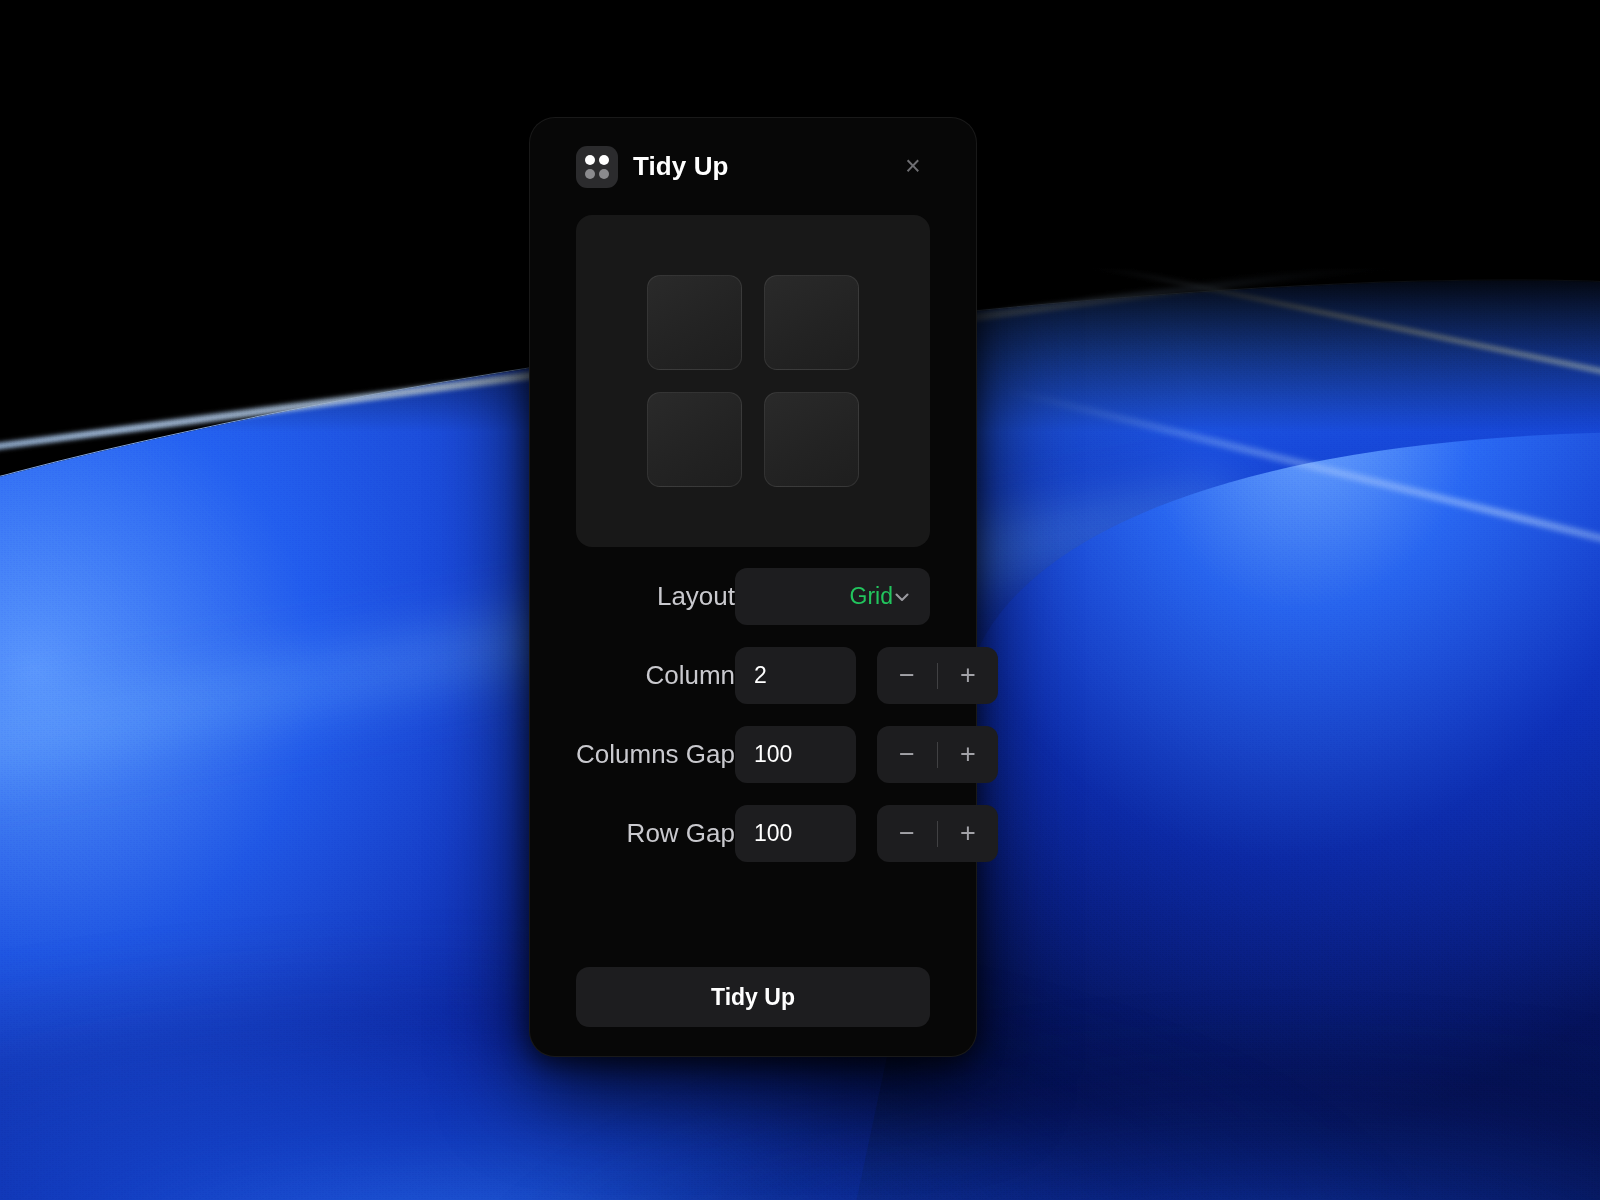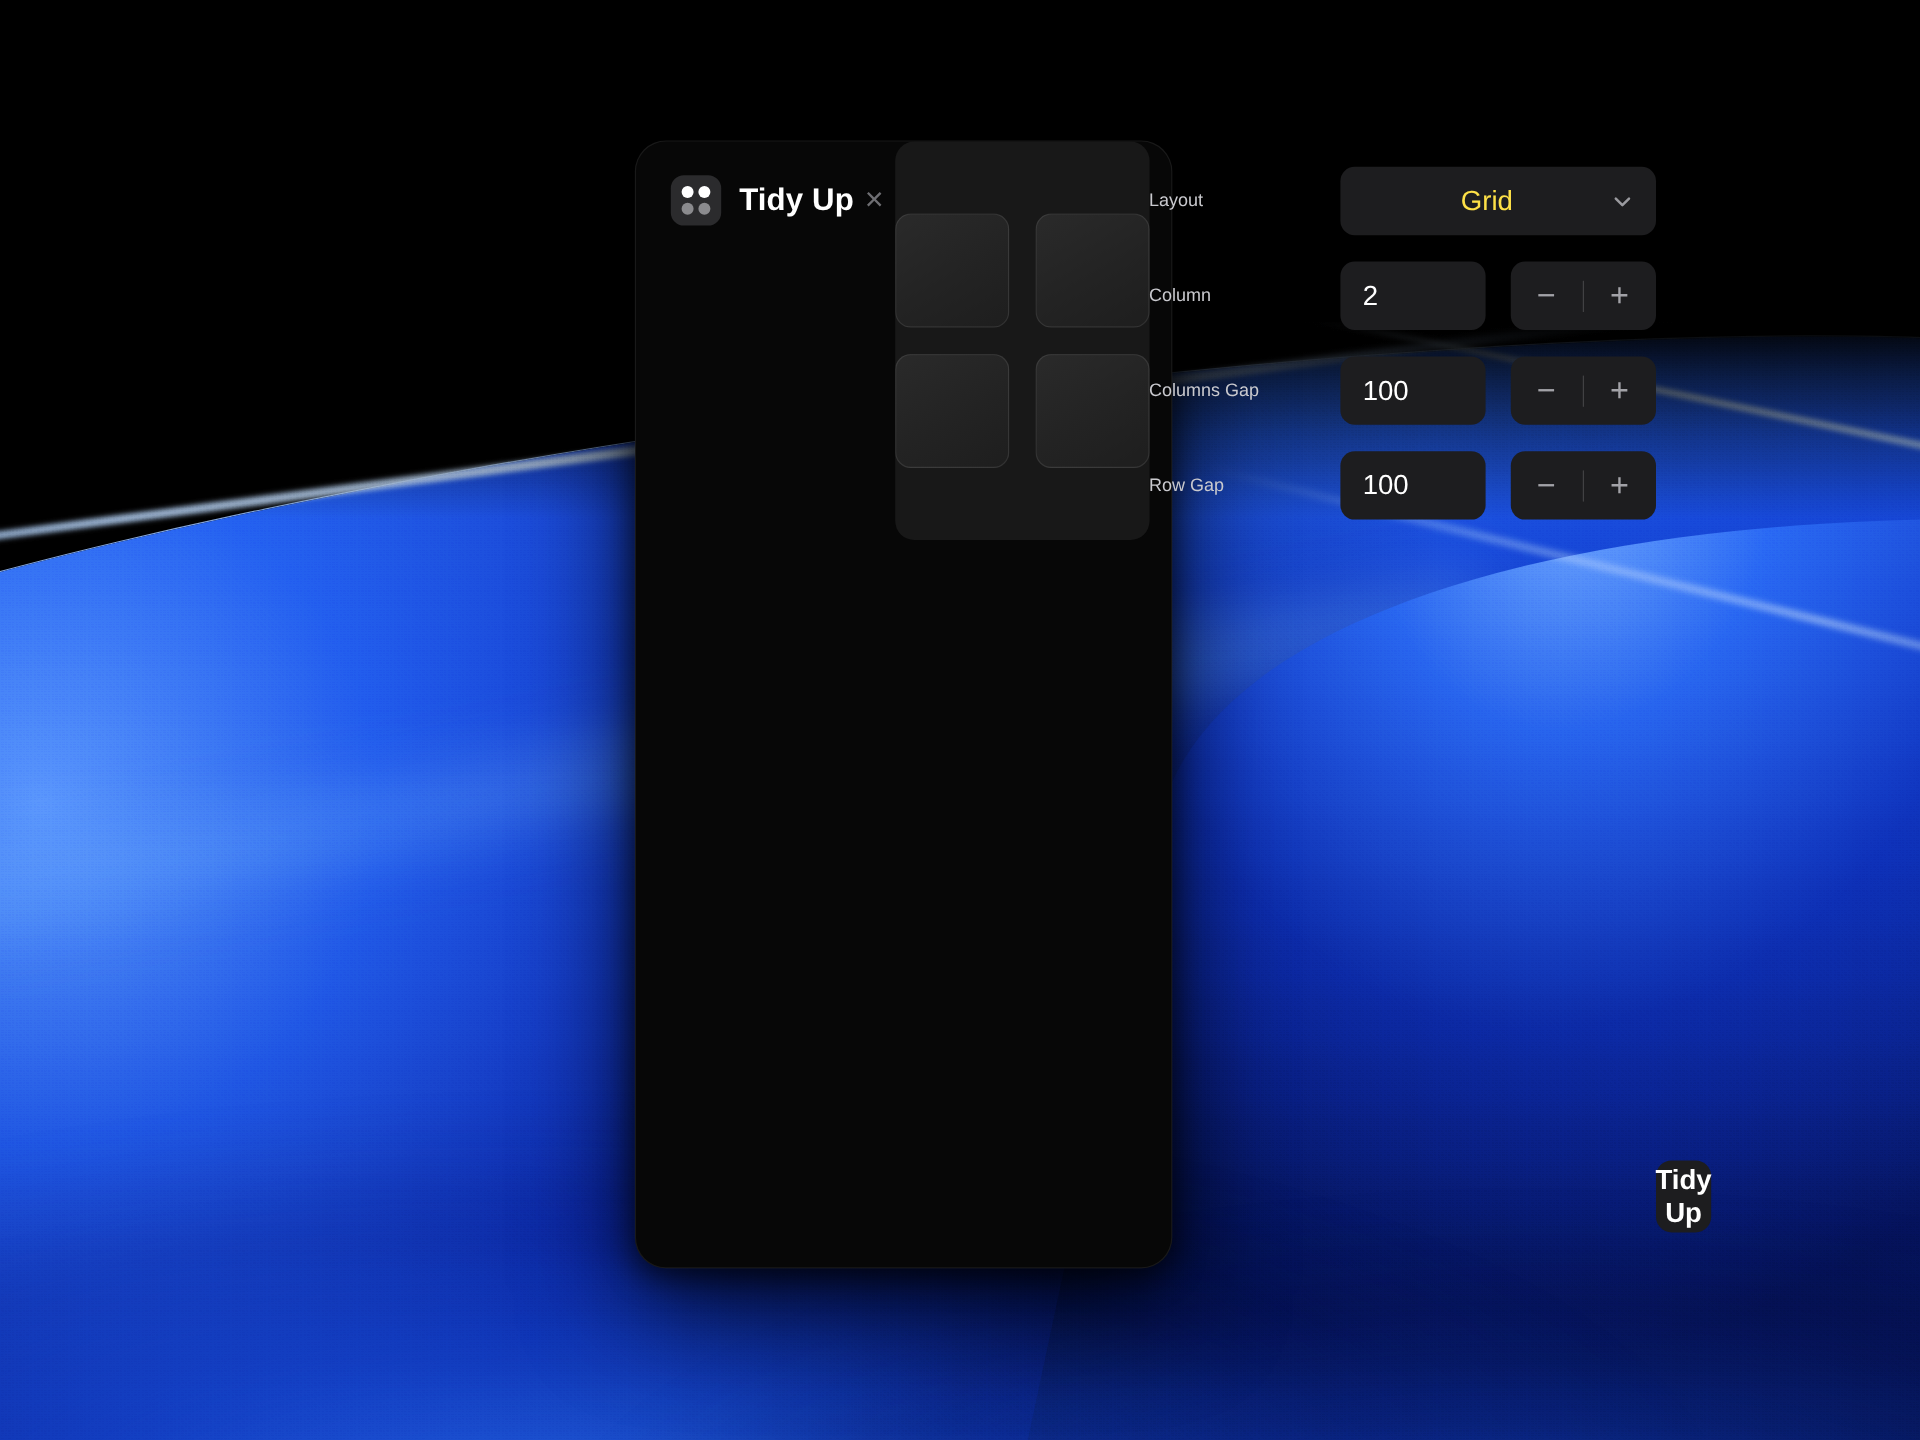--- a/index.html
+++ b/index.html
@@ -167,22 +167,22 @@
 
   
   #panel{
     position:absolute;
     left:529px; top:117px;
     width:448px; height:940px;
     background:#070707;
     border:1px solid rgba(255,255,255,0.075);
     border-radius:26px;
     box-shadow:0 30px 90px rgba(0,0,0,0.80), 0 6px 26px rgba(0,0,0,0.65);
-    padding:0 29px;
-    display:flex; flex-direction:row;
+    padding:0 46px;
+    display:flex; flex-direction:column;
   }
 
   
   #header{
     height:97px;
     display:flex; align-items:center;
     flex:0 0 auto;
   }
   #app-icon{
     width:42px; height:42px;
@@ -240,39 +240,40 @@
   
   #rows{ padding-top:21px; flex:0 0 auto; }
   .row{
     display:flex; align-items:center;
     height:57px;
     margin-bottom:22px;
   }
   .row:last-child{ margin-bottom:0; }
   .row-label{
     width:159px;
-    font-size:15px;
+    font-size:26px;
     color:#c9c9ce;
     flex:0 0 auto;
     white-space:nowrap;
+    text-align:right;
   }
 
   .select{
     flex:1 1 auto;
     height:57px;
     background:#1d1d1f;
     border-radius:12px;
     display:flex; align-items:center;
     padding:0 19px;
     cursor:pointer;
     border:none;
   }
   .select .val{
-    font-size:23px; color:#fde047;
-    flex:1 1 auto; text-align:center;
+    font-size:23px; color:#22c55e;
+    flex:1 1 auto; text-align:right;
     font-family:"Liberation Sans", sans-serif;
   }
   .chev{ width:18px; height:18px; flex:0 0 auto; }
   .chev svg{ display:block; }
 
   .numfield{
     width:121px;
     height:57px;
     background:#1d1d1f;
     border-radius:12px;

